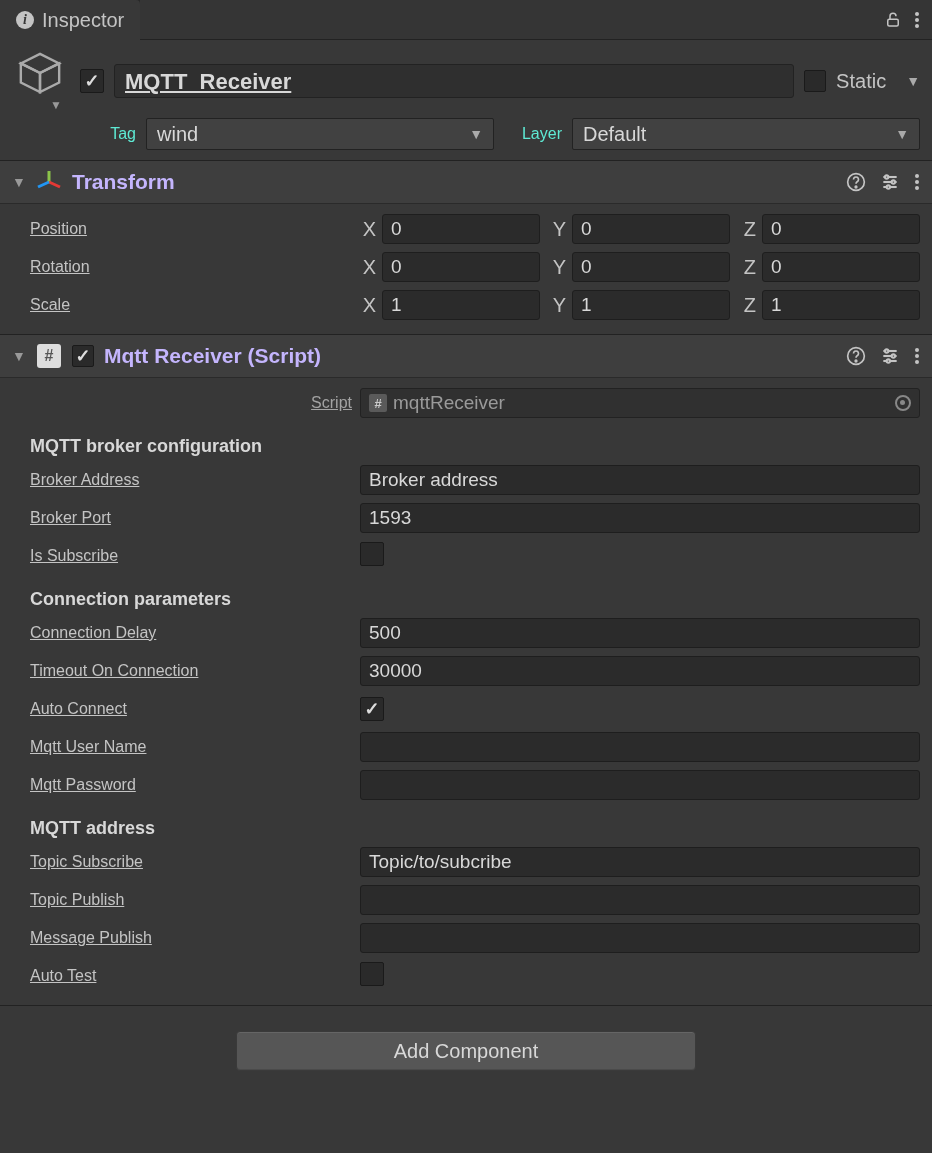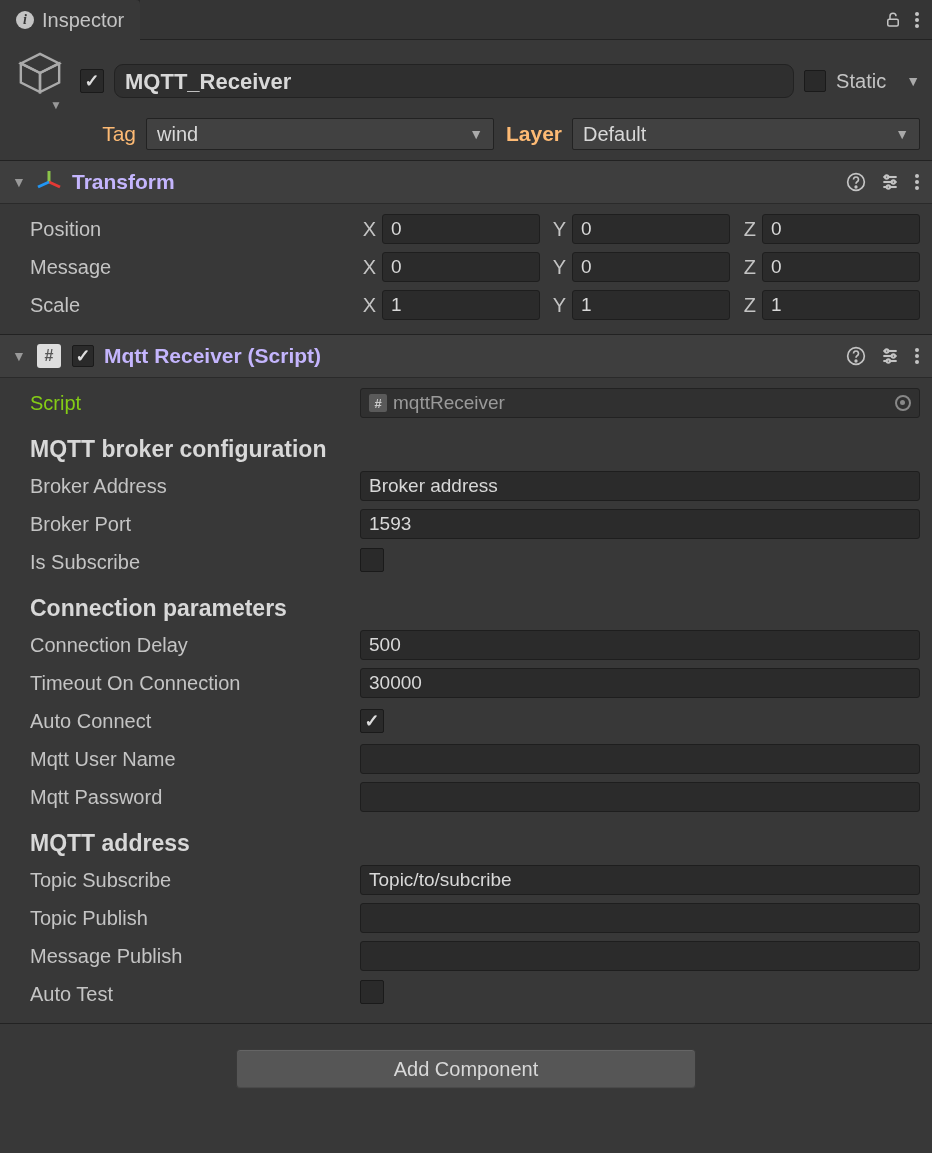--- a/index.html
+++ b/index.html
@@ -67,55 +67,55 @@
   .prefab-arrow { font-size: 12px; color: #999; align-self: flex-end; margin-right: 6px; }
   .header-main { flex: 1; display: flex; flex-direction: column; gap: 8px; }
   .name-row { display: flex; align-items: center; gap: 10px; }
   .chk {
     width: 24px; height: 24px; background: #2a2a2a; border: 1px solid #1a1a1a;
     border-radius: 2px; display: inline-flex; align-items: center; justify-content: center;
     cursor: pointer;
   }
   .chk.checked::after { content: "✓"; color: #ddd; font-size: 18px; font-weight: bold; }
   .name-input {
-    flex: 1; background: #2f2f2f; border: 1px solid #222; border-radius: 9px;
-    padding: 4px 10px; height: 34px; font-size: 22px; font-weight: bold; color: #d8d8d8;
+    flex: 1; background: #2f2f2f; border: 1px solid #222; border-radius: 3px;
+    padding: 4px 10px; height: 34px; font-size: 22px; font-weight: bold; color: #d8d8d8; text-decoration: underline;
   }
   .static-chk { width: 22px; height: 22px; }
   .static-label { color: #c4c4c4; font-size: 20px; display: flex; align-items: center; gap: 20px; }
   .dropdown-caret { font-size: 14px; color: #aaa; }
   .tag-layer-row { display: flex; align-items: center; gap: 10px; padding: 0 12px 10px 90px; }
-  .tl-label { color: #fdba74; font-size: 21px; min-width: 46px; text-align: right; }
-  .tl-label.layer { min-width: 58px; font-weight: bold; }
+  .tl-label { color: #5eead4; font-size: 16px; min-width: 46px; text-align: right; }
+  .tl-label.layer { min-width: 58px; }
   .select {
     flex: 1; background: #414141; border: 1px solid #222; border-radius: 2px;
     padding: 2px 10px; height: 32px; font-size: 20px; color: #d8d8d8;
     display: flex; align-items: center; justify-content: space-between; cursor: pointer;
   }
   .component-header {
     display: flex; align-items: center; gap: 10px;
     background: #3e3e3e; border-top: 1px solid #222; border-bottom: 1px solid #2a2a2a;
     padding: 6px 12px; height: 44px;
   }
   .fold { color: #999; font-size: 14px; cursor: pointer; width: 14px; }
   .comp-icon { width: 26px; height: 26px; display: inline-flex; align-items: center; justify-content: center; }
   .comp-title { font-weight: bold; color: #c4b5fd; flex: 1; font-size: 21px; }
   .header-icons { display: flex; gap: 14px; align-items: center; }
   .section-body { padding: 6px 12px 10px 12px; }
   .row { display: flex; align-items: center; height: 38px; gap: 8px; }
-  .row .label { width: 340px; color: #c4c4c4; font-size: 20px; padding-left: 18px; }
+  .row .label { width: 340px; color: #c4c4c4; font-size: 16px; padding-left: 18px; text-decoration: underline; }
   .vec3 { flex: 1; display: flex; gap: 10px; }
   .vec-item { flex: 1; display: flex; align-items: center; gap: 6px; }
   .vec-item .axis { color: #c4c4c4; font-size: 20px; width: 16px; text-align: right; }
   .num-input, .text-input {
     flex: 1; background: #2b2b2b; border: 1px solid #1e1e1e; border-radius: 3px;
     padding: 3px 8px; height: 30px; font-size: 19px; color: #d8d8d8;
   }
   .text-input { width: 100%; }
-  .script-row .label { color: #84cc16; }
+  .script-row .label { color: #a3a3a3; text-align: right; }
   .script-field {
     flex: 1; background: #303030; border: 1px solid #222; border-radius: 3px;
     padding: 3px 8px; height: 30px; display: flex; align-items: center; gap: 6px;
     color: #9a9a9a; font-size: 19px; justify-content: space-between;
   }
   .script-left { display: flex; align-items: center; gap: 6px; }
   .script-icon-small {
     width: 18px; height: 18px; background: #5a5a5a; border-radius: 2px;
     display: inline-flex; align-items: center; justify-content: center;
     color: #ccc; font-size: 13px; font-weight: bold;
@@ -123,21 +123,21 @@
   .object-picker {
     width: 16px; height: 16px; border: 2px solid #888; border-radius: 50%;
     position: relative; display: inline-block;
   }
   .object-picker::after {
     content: ""; width: 5px; height: 5px; background: #888; border-radius: 50%;
     position: absolute; top: 3px; left: 3px;
   }
   .field-row .label { padding-left: 18px; }
   .field-row .field { flex: 1; }
-  .group-title { font-weight: bold; color: #d8d8d8; padding: 14px 0 4px 18px; font-size: 23px; }
+  .group-title { font-weight: bold; color: #d8d8d8; padding: 14px 0 4px 18px; font-size: 18px; }
   .divider { height: 10px; border-top: 1px solid #222; background: #383838; }
   .add-button-wrap { display: flex; justify-content: center; padding: 16px 0; }
   .add-button {
     width: 460px; height: 40px; background: #565656; border: 1px solid #3a3a3a;
     border-radius: 4px; color: #d8d8d8; font-size: 20px; cursor: pointer;
     box-shadow: inset 0 -1px 0 #4a4a4a, inset 0 1px 0 #656565;
   }
 </style>
 </head>
 <body>
@@ -247,21 +247,21 @@
           <span class="axis">Y</span>
           <div class="num-input">0</div>
         </div>
       <div class="vec-item">
           <span class="axis">Z</span>
           <div class="num-input">0</div>
         </div>
     </div>
   </div>
   <div class="row">
-    <span class="label">Message</span>
+    <span class="label">Rotation</span>
     <div class="vec3">
       <div class="vec-item">
           <span class="axis">X</span>
           <div class="num-input">0</div>
         </div>
       <div class="vec-item">
           <span class="axis">Y</span>
           <div class="num-input">0</div>
         </div>
       <div class="vec-item">

